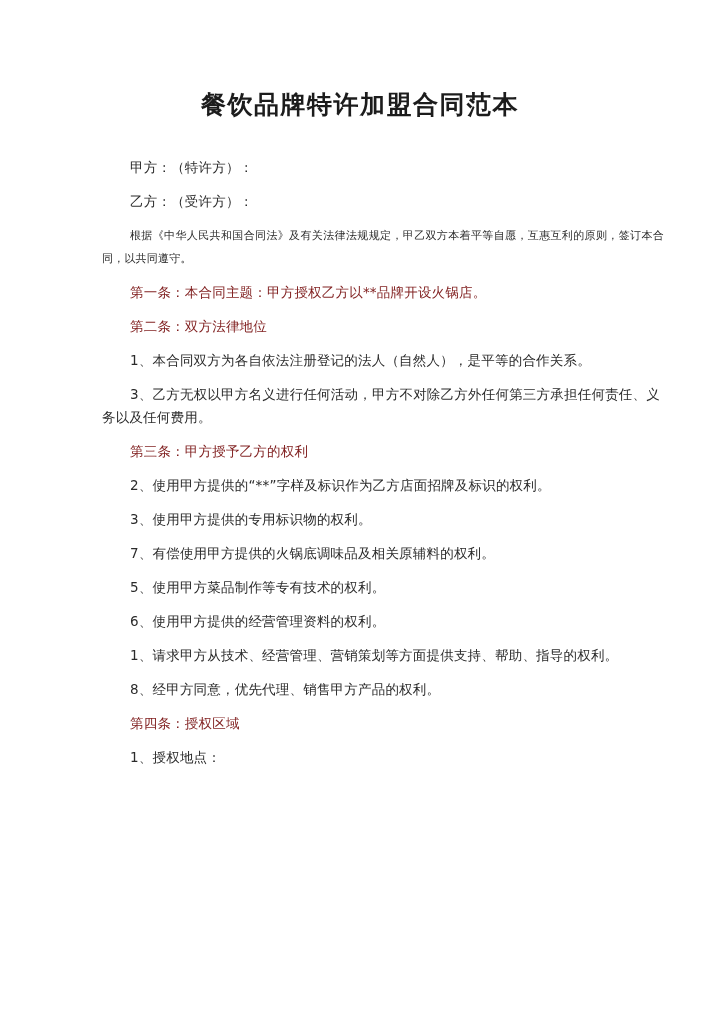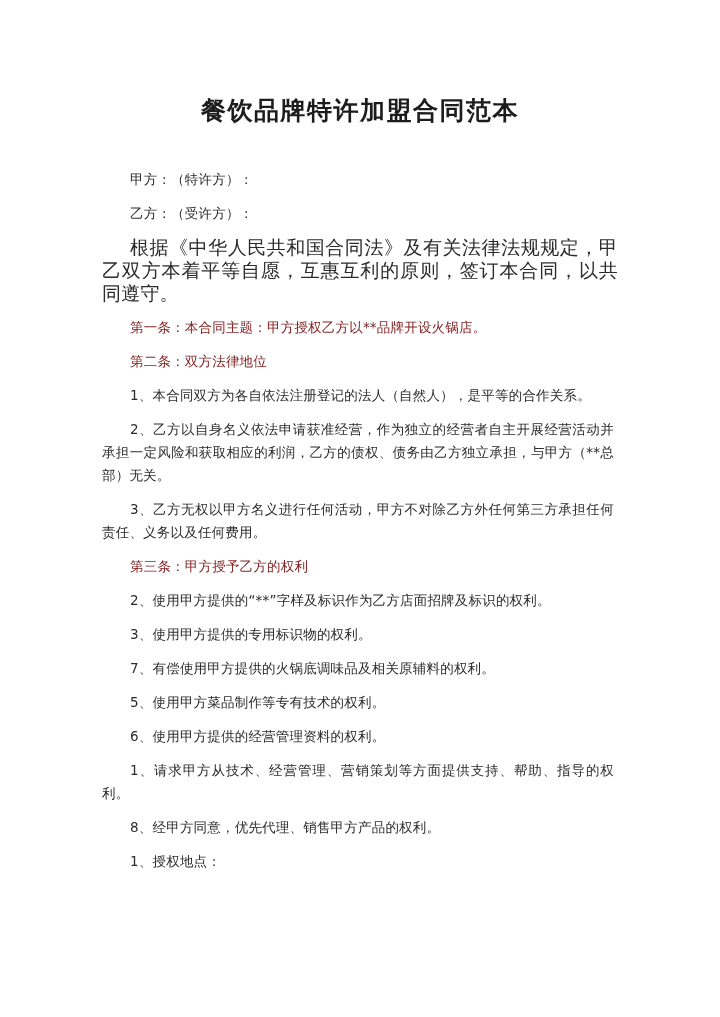--- a/index.html
+++ b/index.html
@@ -22,34 +22,34 @@
     position: relative;
   }
   .doc-title {
     text-align: center;
     font-family: "DejaVu Serif", "Liberation Serif", serif;
     font-weight: bold;
     font-size: 25px;
     line-height: 34px;
     color: #1c1c1c;
     letter-spacing: 1.5px;
-    margin: 14px;
+    margin: 8px;
     padding-top: 80px;
     padding-bottom: 0;
   }
   .body-area {
     padding-left: 102px;
-    padding-right: 102px;
+    padding-right: 56px;
     padding-top: 26px;
     box-sizing: border-box;
   }
   p.para {
     margin: 0 0 0 0;
     padding: 0;
-    font-size: 19px;
+    font-size: 11px;
     line-height: 23px;
     color: #2b2b2b;
     text-indent: 28px;
     text-align: justify;
     letter-spacing: 0.2px;
     margin-bottom: 11px;
   }
   
   p.item {
     margin: 0 4px 11px 0;
@@ -94,21 +94,20 @@
     <p class="party">乙方：（受许方）：</p>
 
     <p class="para">根据《中华人民共和国合同法》及有关法律法规规定，甲乙双方本着平等自愿，互惠互利的原则，签订本合同，以共同遵守。</p>
 
     <p class="clause">第一条：本合同主题：甲方授权乙方以**品牌开设火锅店。</p>
 
     <p class="clause">第二条：双方法律地位</p>
 
     <p class="item">1、本合同双方为各自依法注册登记的法人（自然人），是平等的合作关系。</p>
 
-    <p class="item">2、乙方以自身名义依法申请获准经营，作为独立的经营者自主开展经营活动并承担一定风险和获取相应的利润，乙方的债权、债务由乙方独立承担，与甲方（**总部）无关。</p>
 
     <p class="item">3、乙方无权以甲方名义进行任何活动，甲方不对除乙方外任何第三方承担任何责任、义务以及任何费用。</p>
 
 
     <p class="clause">第三条：甲方授予乙方的权利</p>
 
 
     <p class="item">2、使用甲方提供的“**”字样及标识作为乙方店面招牌及标识的权利。</p>
 
     <p class="item">3、使用甲方提供的专用标识物的权利。</p>
@@ -117,17 +116,18 @@
 
     <p class="item">5、使用甲方菜品制作等专有技术的权利。</p>
 
     <p class="item">6、使用甲方提供的经营管理资料的权利。</p>
 
     <p class="item">1、请求甲方从技术、经营管理、营销策划等方面提供支持、帮助、指导的权利。</p>
 
     <p class="item">8、经甲方同意，优先代理、销售甲方产品的权利。</p>
 
 
+    <p class="clause">第四条：授权区域</p>
 
     <p class="item">1、授权地点：</p>
 
   </div>
 </div>
 
 </body></html>

